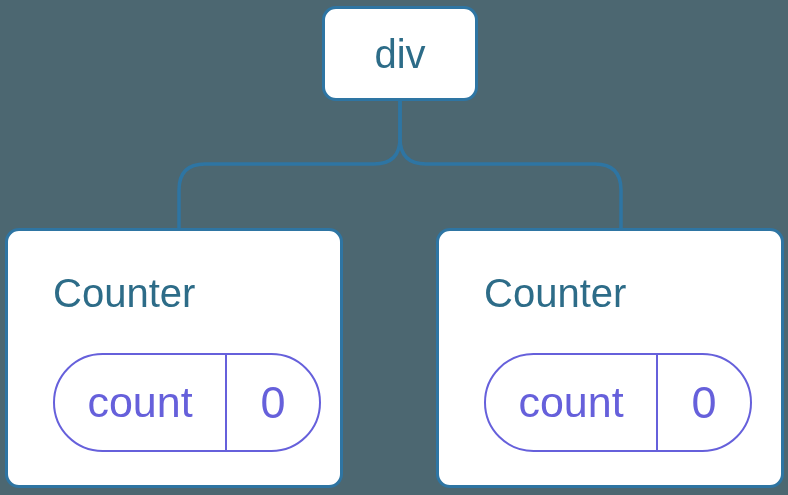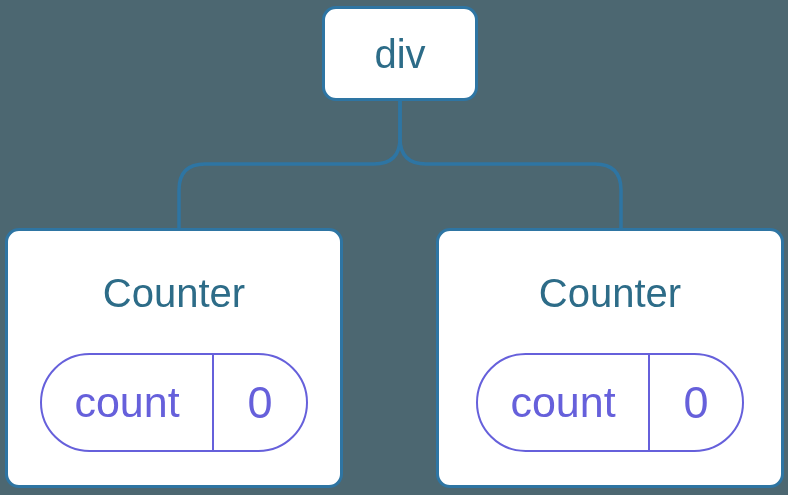--- a/index.html
+++ b/index.html
@@ -28,21 +28,21 @@
     left:322px;top:6px;width:156px;height:95px;
     display:flex;align-items:center;justify-content:center;
   }
   .root-label{
     font-size:40px;font-weight:500;color:var(--title);line-height:1;
   }
   .connector-svg{position:absolute;left:0;top:0;pointer-events:none;}
   .connector-svg path{stroke:var(--blue);stroke-width:3.5;fill:none;}
   .component-node{
     top:228px;height:260px;
-    display:flex;flex-direction:column;align-items:center;
+    display:flex;flex-direction:column;padding-left:45px;
   }
   .component-left{left:5px;width:338px;}
   .component-right{left:436px;width:348px;}
   .component-title{
     margin-top:38px;
     font-size:40px;font-weight:500;color:var(--title);
     line-height:1.2;
   }
   .state-pill{
     margin-top:36px;

